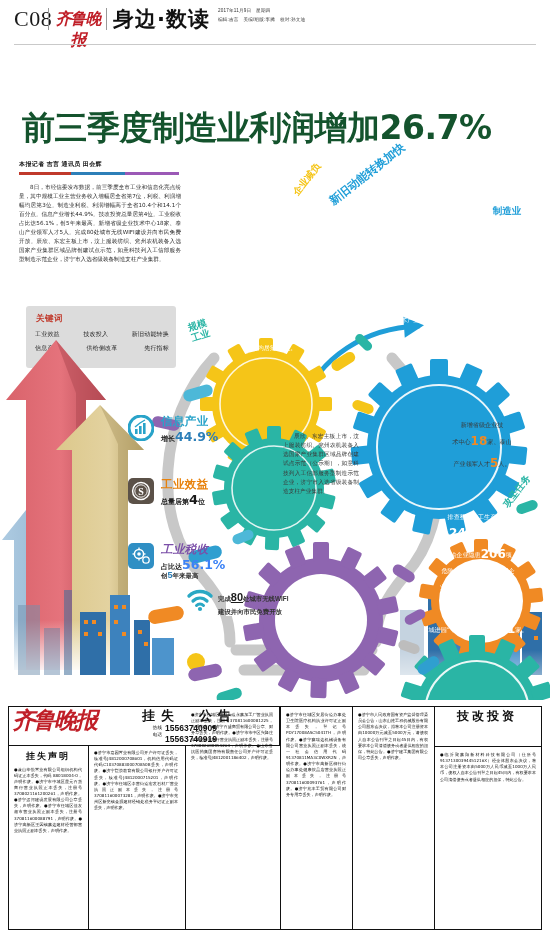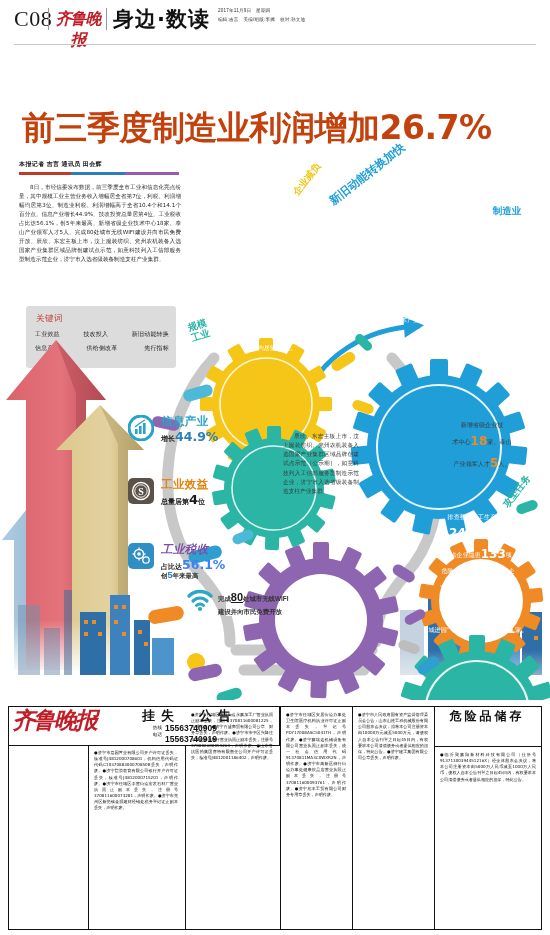--- a/index.html
+++ b/index.html
@@ -37,21 +37,21 @@
   .mh-hr { position: absolute; left: 14px; top: 44px; width: 522px; height: 1px; background: #c9c9c9; }
 
   
   .kicker {
     position: absolute; left: 24px; top: 78px;
     font-size: 20px; color: #1c1c1c; letter-spacing: .5px;
     font-family: "DejaVu Sans", sans-serif;
   }
   .headline {
     position: absolute; left: 22px; top: 106px;
-    font-size: 33px; font-weight: bold; color: #c2410c; letter-spacing: -0.5px;
+    font-size: 33px; font-weight: bold; color: #14532d; letter-spacing: -0.5px;
     font-family: "DejaVu Sans", sans-serif; white-space: nowrap;
   }
 
   
   .byline {
     position: absolute; left: 19px; top: 160px;
     font-size: 6px; font-weight: bold; color: #111; letter-spacing: .4px;
   }
   .byline-bar { position: absolute; left: 19px; top: 172px; width: 160px; height: 3px; }
   .byline-bar i { display: block; float: left; height: 3px; }
@@ -65,21 +65,21 @@
     font-family: "DejaVu Sans", sans-serif;
   }
 
   
   .kwbox {
     position: absolute; left: 26px; top: 306px; width: 150px; height: 62px;
     background: #dcdcdc; border-radius: 3px;
   }
   .kwtitle {
     position: absolute; left: 10px; top: 7px;
-    font-size: 8.5px; font-weight: normal; color: #c0392b; letter-spacing: .5px;
+    font-size: 8.5px; font-weight: bold; color: #c0392b; letter-spacing: .5px;
   }
   .kwgrid { position: absolute; left: 9px; top: 24px; width: 134px; }
   .kwrow { display: flex; justify-content: space-between; margin-bottom: 5px; }
   .kwitem { font-size: 6px; color: #1c1c1c; letter-spacing: .2px; white-space: nowrap; }
 
   
   .illus { position: absolute; left: 0; top: 150px; width: 550px; height: 560px; }
   .illus svg { display: block; }
 
   
@@ -477,21 +477,21 @@
 
   <div class="gtxt g-orange" style="color:#3a3a3a;">
     <span>新增省级企业技</span><br>
     <span>术中心</span><span class="big" style="color:#f08a24;">18</span><span>家、泰山</span><br>
     <span>产业领军人才</span><span class="big" style="color:#f08a24;">5</span><span>人。</span>
   </div>
 
   <div class="gtxt g-green">
     <span>排查整改化工生产企业</span><br>
     <span>隐患</span><span class="big">2494</span><span>项，危险化学</span><br>
-    <span>品运输企业隐患</span><span class="big">133</span><span>项，</span><br>
+    <span>品运输企业隐患</span><span class="big">206</span><span>项，</span><br>
     <span>危险品储存、经营、使用企</span><br>
     <span>业隐患</span><span class="big">5040</span><span>项，批复</span><br>
     <span>并加快推进</span><span class="big">46</span><span>家企业“退</span><br>
     <span>城进园”，其中重污染企业</span><span class="big">41</span><span>家。</span>
   </div>
 
   <div class="glabel gl-qiye" style="color:#f5c518;">企业减负</div>
   <div class="glabel gl-zhizao" style="color:#1f9ed8;">制造业</div>
   <div class="glabel gl-guimo" style="color:#2ab5a5;">规模工业</div>
   <div class="glabel gl-gongjian" style="color:#2ab5a5;">攻坚任务</div>
@@ -573,22 +573,26 @@
       <div>15563740919</div>
     </div>
 
     <div class="ads-vline" style="left:88px;top:46px;height:184px;"></div>
     <div class="ads-vline" style="left:185px;top:46px;height:184px;"></div>
     <div class="ads-vline" style="left:280px;"></div>
     <div class="ads-vline" style="left:352px;"></div>
     <div class="ads-vline" style="left:434px;"></div>
     <div class="ads-hline" style="left:434px;top:46px;width:108px;"></div>
 
-    <div class="ads-right-head">危险品储存</div>
-
+    <div class="ads-right-head">技改投资</div>
+
+    <div class="ads-col" style="left:14px;top:50px;width:68px;height:178px;">
+      <span class="ads-colhead">挂失声明</span>
+      <span>●兼山华悦置业有限公司组织机构代码证正本丢失，代码 88018004-0，声明作废。●济宁市中城区星元百货商行营业执照正本丢失，注册号3708021161200261，声明作废。●济宁运河建设发展有限公司公章丢失，声明作废。●济宁市任城区佳友超市营业执照正副本丢失，注册号370811600088791，声明作废。●济宁高新区王因镇鑫达建材经营部营业执照正副本丢失，声明作废。</span>
+    </div>
     <div class="ads-col" style="left:94px;top:50px;width:84px;height:178px;">
       <span>●济宁市嘉园置业有限公司开户许可证丢失，核准号J4812000708601，机构信用代码证代码C1037088300070850B丢失，声明作废。●济宁巨浪教育有限公司银行开户许可证丢失，核准号J4812000715201，声明作废。●济宁市任城区李营街道宏发石材厂营业执照正副本丢失，注册号370811600073281，声明作废。●济宁市兖州区新兖镇金源建材经销处税务登记证正副本丢失，声明作废。</span>
     </div>
     <div class="ads-col" style="left:191px;top:12px;width:82px;height:216px;">
       <span>●济宁市任城区唐口街道永鑫加工厂营业执照正副本丢失，注册号370811600081225，声明作废。●济宁百盛商贸有限公司公章、财务章丢失，声明作废。●济宁市市中区兴隆庄办事处家电商行营业执照正副本丢失，注册号370802600051263，声明作废。●山东鲁抗医药集团赛特有限责任公司开户许可证丢失，核准号J4812001186402，声明作废。</span>
     </div>
     <div class="ads-col" style="left:286px;top:12px;width:60px;height:216px;">
       <span>●济宁市任城区安居街道办事处卫生院医疗机构执业许可证正副本丢失，登记号PDY17008ASC5041TH，声明作废。●济宁鑫瑞达机械设备有限公司营业执照正副本丢失，统一社会信用代码91370811MA3C0WXR2N，声明作废。●济宁市高新区柳行街道办事处健康饮品店营业执照正副本丢失，注册号370811600093761，声明作废。●济宁兆丰工贸有限公司财务专用章丢失，声明作废。</span>
     </div>
     <div class="ads-col" style="left:358px;top:12px;width:70px;height:216px;">

